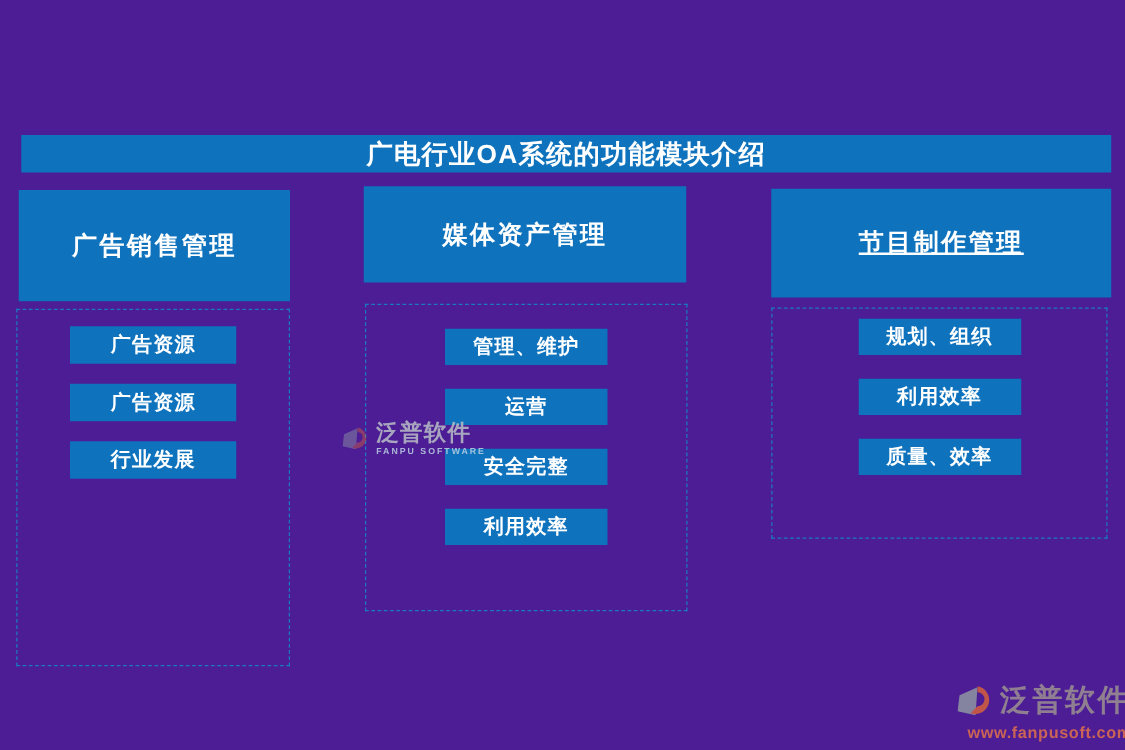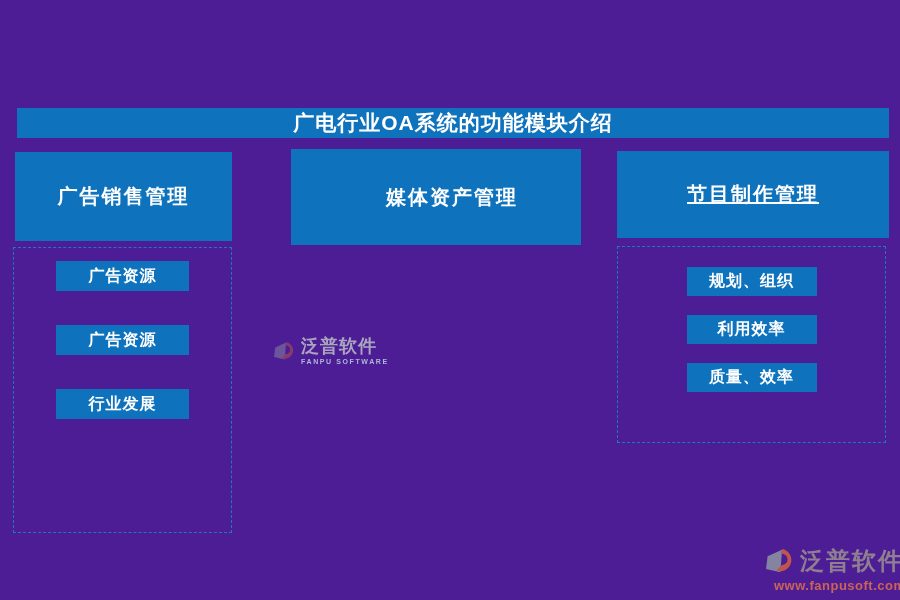--- a/index.html
+++ b/index.html
@@ -10,29 +10,29 @@
   .title-bar{
     position:absolute;left:17px;top:108px;width:872px;height:30px;
     background:#0e72bd;color:#ffffff;font-size:21px;font-weight:700;
     display:flex;align-items:center;justify-content:center;letter-spacing:1px;
   }
   .col-header{
     position:absolute;background:#0e72bd;color:#ffffff;font-size:20px;font-weight:700;
     display:flex;align-items:center;justify-content:center;letter-spacing:2px;
   }
   .col1-header{left:15px;top:152px;width:217px;height:89px;}
-  .col2-header{left:291px;top:149px;width:258px;height:96px;padding-left:32px;}
+  .col2-header{left:291px;top:149px;width:258px;height:77px;}
   .col3-header{left:617px;top:151px;width:272px;height:87px;text-decoration:underline;}
   .dash-box{
     position:absolute;border:1px dashed #1b79c0;
     display:flex;flex-direction:column;align-items:center;
   }
-  .col1-box{left:13px;top:247px;width:217px;height:271px;padding-top:13px;row-gap:34px;}
+  .col1-box{left:13px;top:247px;width:217px;height:271px;padding-top:13px;row-gap:16px;}
   .col2-box{left:292px;top:243px;width:256px;height:225px;padding-top:19px;row-gap:19px;}
-  .col3-box{left:617px;top:246px;width:267px;height:175px;padding-top:20px;row-gap:19px;}
+  .col3-box{left:617px;top:246px;width:267px;height:175px;padding-top:8px;row-gap:19px;}
   .module-item{
     background:#0e72bd;color:#ffffff;font-weight:700;font-size:16px;
     display:flex;align-items:center;justify-content:center;flex:0 0 auto;
     letter-spacing:1px;
   }
   .col1-box .module-item{width:133px;height:30px;}
   .col2-box .module-item,.col3-box .module-item{width:130px;height:29px;}
 
   
   .watermark{
@@ -62,20 +62,26 @@
   <div class="title-bar">广电行业OA系统的功能模块介绍</div>
 
   <div class="col-header col1-header">广告销售管理</div>
   <div class="dash-box col1-box">
     <div class="module-item">广告资源</div>
     <div class="module-item">广告资源</div>
     <div class="module-item">行业发展</div>
   </div>
 
   <div class="col-header col2-header">媒体资产管理</div>
+  <div class="dash-box col2-box">
+    <div class="module-item">管理、维护</div>
+    <div class="module-item">运营</div>
+    <div class="module-item">安全完整</div>
+    <div class="module-item">利用效率</div>
+  </div>
 
   <div class="col-header col3-header">节目制作管理</div>
   <div class="dash-box col3-box">
     <div class="module-item">规划、组织</div>
     <div class="module-item">利用效率</div>
     <div class="module-item">质量、效率</div>
   </div>
 
   <div class="watermark">
     <svg class="wm-icon" viewBox="0 0 40 40" aria-hidden="true">

